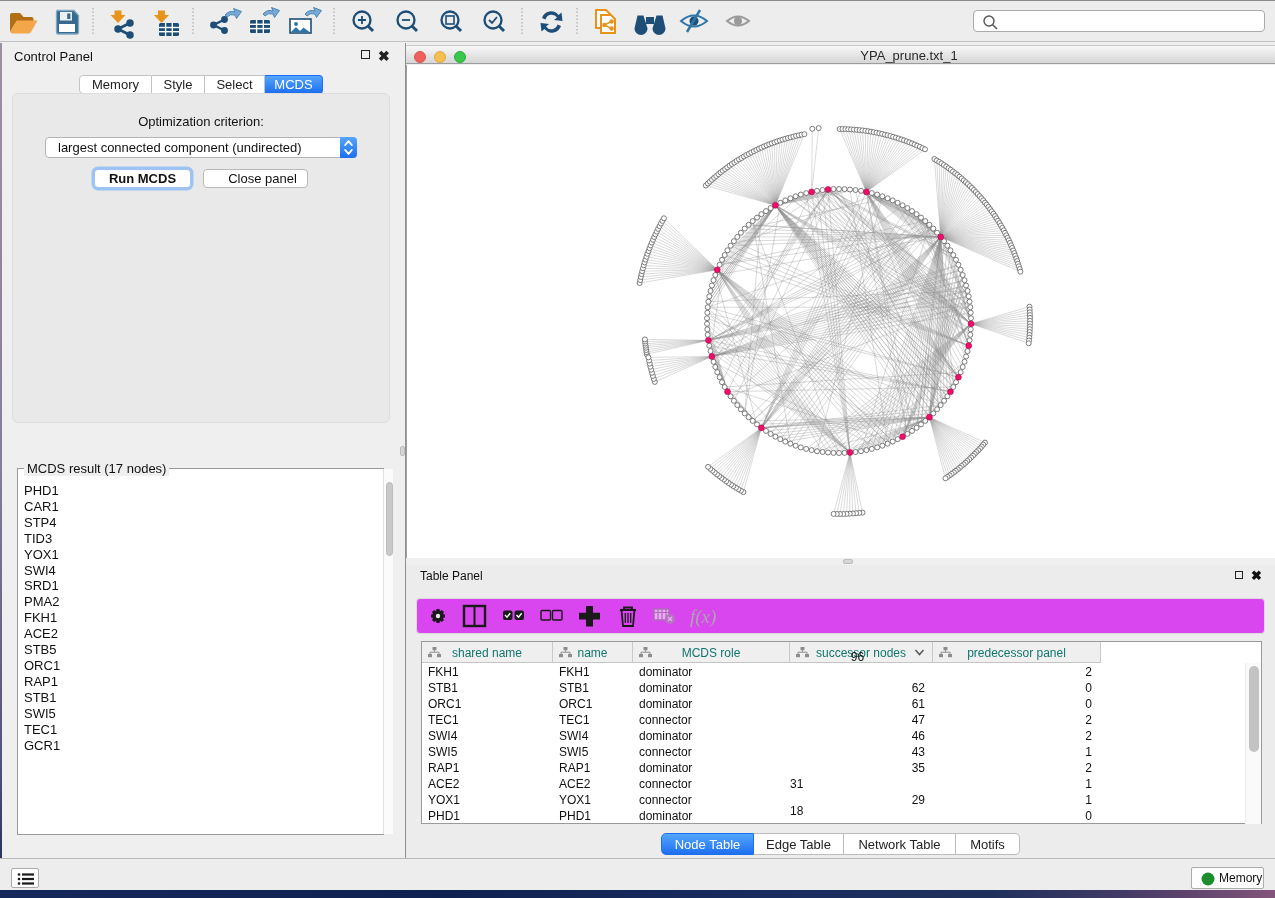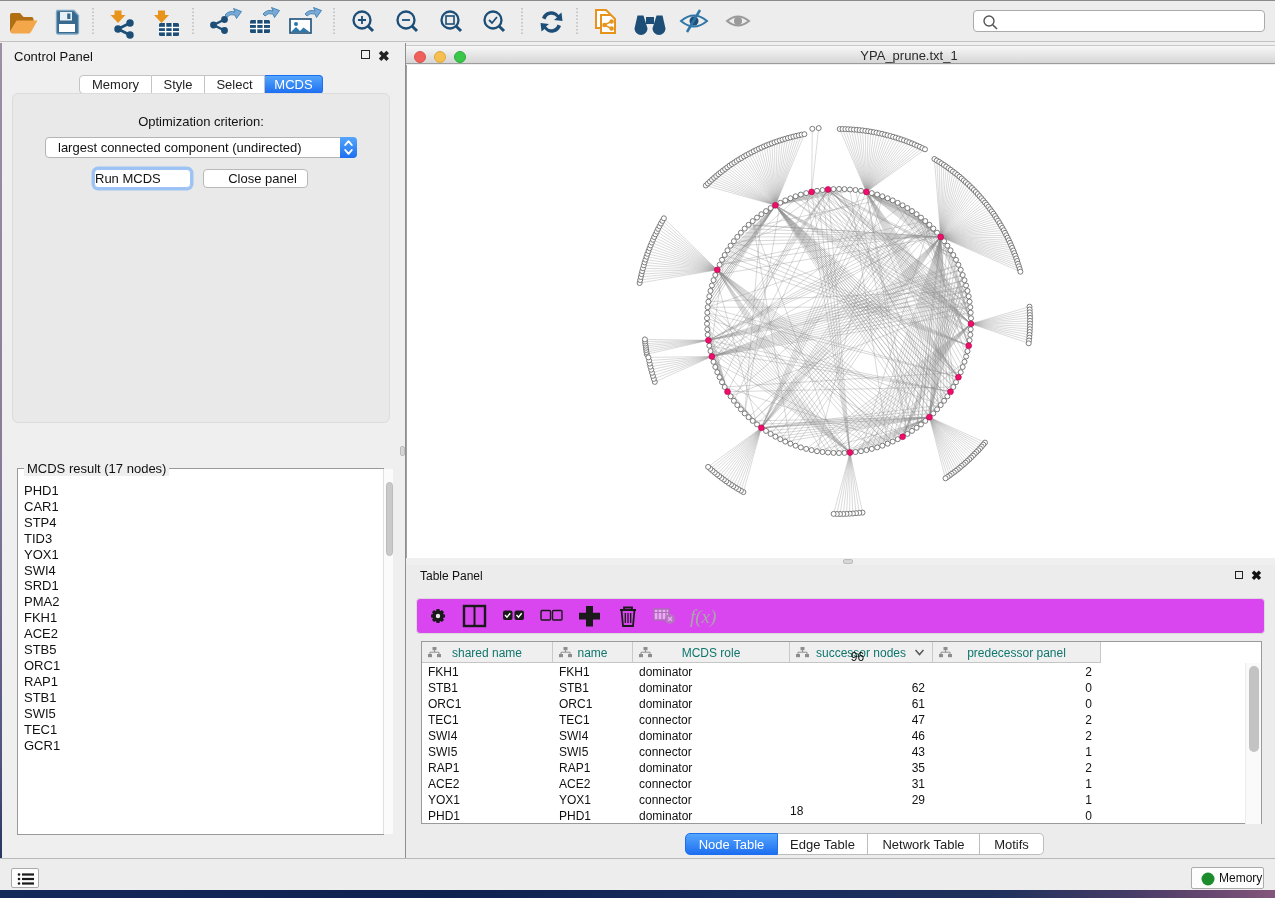--- a/index.html
+++ b/index.html
@@ -13,21 +13,21 @@
 .wbtn { position:absolute; font-size:11px; color:#222; }
 #cp-tabs { left:79px; top:75px; height:19px; display:flex; }
 .seg { height:19px; font-size:13px; color:#222; background:#fff; border:1px solid #c3c3c3; border-left:none; display:flex; align-items:center; justify-content:center; }
 .seg.first { border-left:1px solid #c3c3c3; border-radius:4px 0 0 4px; }
 .seg.last { border-radius:0 4px 4px 0; }
 .seg.blue { background:linear-gradient(#55a6fc,#1d6ff1); color:#fff; border-color:#1d6ff1; }
 #cp-card { left:12px; top:93px; width:378px; height:330px; background:#e9e9e9; border:1px solid #dcdcdc; border-radius:6px; }
 #opt-label { left:0px; top:114px; width:402px; text-align:center; font-size:13px; color:#111; }
 #dropdown { left:45px; top:137px; width:312px; height:21px; background:#fff; border:1px solid #b4b4b4; border-radius:4px; font-size:13px; color:#111; line-height:19px; padding-left:12px; }
 #dd-step { position:absolute; right:-1px; top:-1px; width:17px; height:21px; border-radius:0 4px 4px 0; background:linear-gradient(#55a6fc,#1d6ff1); }
-#btn-run { left:94px; top:169px; width:97px; height:19px; background:#fff; border:1px solid #9ec4f5; border-radius:4px; box-shadow:0 0 0 2.5px #9cc3f3; font-size:13px; color:#111; text-align:left; line-height:17px; }
+#btn-run { left:94px; top:169px; width:97px; height:19px; background:#fff; border:1px solid #9ec4f5; border-radius:4px; box-shadow:0 0 0 2.5px #9cc3f3; font-size:13px; color:#111; text-align:center; line-height:17px;font-weight:bold; }
 #btn-close { left:203px; top:169px; width:105px; height:19px; background:#fff; border:1px solid #b9b9b9; border-radius:4px; font-size:13px; color:#111; text-align:center; line-height:17px;padding-left:14px; }
 #fieldset { left:17px; top:468px; width:367px; height:367px; background:#fff; border:1px solid #9a9a9a; }
 #fs-legend { left:24px; top:461px; background:#efefef; padding:0 3px; font-size:13px; color:#111; }
 #fs-list { left:24px; top:483px; font-size:13px; color:#111; line-height:15.9px; }
 #fs-sb { left:365px; top:469px; width:18px; height:365px; background:#fcfcfc; border-left:1px solid #e0e0e0; }
 #fs-thumb { left:1.5px; top:13px; width:7px; height:74px; background:#c9c9c9; border:1px solid #bcbcbc; border-radius:4px; position:absolute; }
 
 #vdiv { left:400px; top:43px; width:6px; height:815px; background:#efefef; border-right:1px solid #8f8f8f; }
 #vdiv-h { position:absolute; left:0px; top:403px; width:5px; height:10px; background:#d6d6d6; border:1px solid #bdbdbd; border-radius:2px; }
 
@@ -46,21 +46,21 @@
 #tbl-head { position:absolute; left:0; top:0; width:679px; height:21px; background:#efefef; border-bottom:1px solid #c5c5c5; }
 .hc { position:absolute; top:0; height:21px; border-right:1px solid #c9c9c9; font-size:12px; color:#0f766e; }
 .hc .lbl { position:absolute; width:100%; text-align:center; top:3.5px; }
 .hicon { position:absolute; left:6px; top:5px; }
 .trow { position:absolute; font-size:12px; color:#111; height:16px; line-height:16px; }
 #tbl-sb { position:absolute; right:0px; top:21px; width:16px; height:161px; background:#fafafa; border-left:1px solid #ececec; }
 #tbl-thumb { position:absolute; left:2.5px; top:3px; width:10px; height:86px; background:#c3c3c3; border-radius:5px; }
 
 #btabs { left:661px; top:833px; height:22px; display:flex; }
 .bseg { height:22px; font-size:13px; color:#222; background:#fff; border:1px solid #bdbdbd; border-left:none; display:flex; align-items:center; justify-content:center; }
-.bseg.first { border-left:1px solid #bdbdbd; border-radius:5px 0 0 5px;margin-left:24px; }
+.bseg.first { border-left:1px solid #bdbdbd; border-radius:5px 0 0 5px; }
 .bseg.last { border-radius:0 5px 5px 0; }
 .bseg.blue { background:linear-gradient(#55a6fc,#1d6ff1); color:#fff; border-color:#1d6ff1; }
 
 #status { left:0; top:858px; width:1275px; height:32px; background:#ededed; border-top:1px solid #b9b9b9; }
 #lst-btn { position:absolute; left:11px; top:9px; width:28px; height:20px; background:#fdfdfd; border:1px solid #ababab; border-radius:2px; }
 #mem-btn { position:absolute; left:1191px; top:8px; width:73px; height:22px; background:#fdfdfd; border:1px solid #ababab; border-radius:2px; font-size:12px; color:#111; }
 #wall { left:0; top:890px; width:1275px; height:8px; background:linear-gradient(90deg,#15285a,#0f2150 35%,#182c5e 60%,#20305c 78%,#433a66 88%,#6d4a72 96%,#84557b); }
 </style></head><body>
 <div id="toolbar" class="abs">
 <svg width="780" height="42" style="position:absolute;left:0;top:0">
@@ -1342,21 +1342,21 @@
 <div class="trow" style="left:368px;top:102px;width:135px;text-align:right">43</div>
 <div class="trow" style="left:511px;top:102px;width:159px;text-align:right">1</div>
 <div class="trow" style="left:6px;top:118px;width:120px">RAP1</div>
 <div class="trow" style="left:137px;top:118px;width:70px">RAP1</div>
 <div class="trow" style="left:217px;top:118px;width:140px">dominator</div>
 <div class="trow" style="left:368px;top:118px;width:135px;text-align:right">35</div>
 <div class="trow" style="left:511px;top:118px;width:159px;text-align:right">2</div>
 <div class="trow" style="left:6px;top:134px;width:120px">ACE2</div>
 <div class="trow" style="left:137px;top:134px;width:70px">ACE2</div>
 <div class="trow" style="left:217px;top:134px;width:140px">connector</div>
-<div class="trow" style="left:368px;top:134px;width:135px;text-align:right">31</div>
+<div class="trow" style="left:368px;top:134px;width:135px;text-align:left">31</div>
 <div class="trow" style="left:511px;top:134px;width:159px;text-align:right">1</div>
 <div class="trow" style="left:6px;top:150px;width:120px">YOX1</div>
 <div class="trow" style="left:137px;top:150px;width:70px">YOX1</div>
 <div class="trow" style="left:217px;top:150px;width:140px">connector</div>
 <div class="trow" style="left:368px;top:150px;width:135px;text-align:right">29</div>
 <div class="trow" style="left:511px;top:150px;width:159px;text-align:right">1</div>
 <div class="trow" style="left:6px;top:166px;width:120px">PHD1</div>
 <div class="trow" style="left:137px;top:166px;width:70px">PHD1</div>
 <div class="trow" style="left:217px;top:166px;width:140px">dominator</div>
 <div class="trow" style="left:368px;top:161px;width:135px;text-align:left">18</div>

